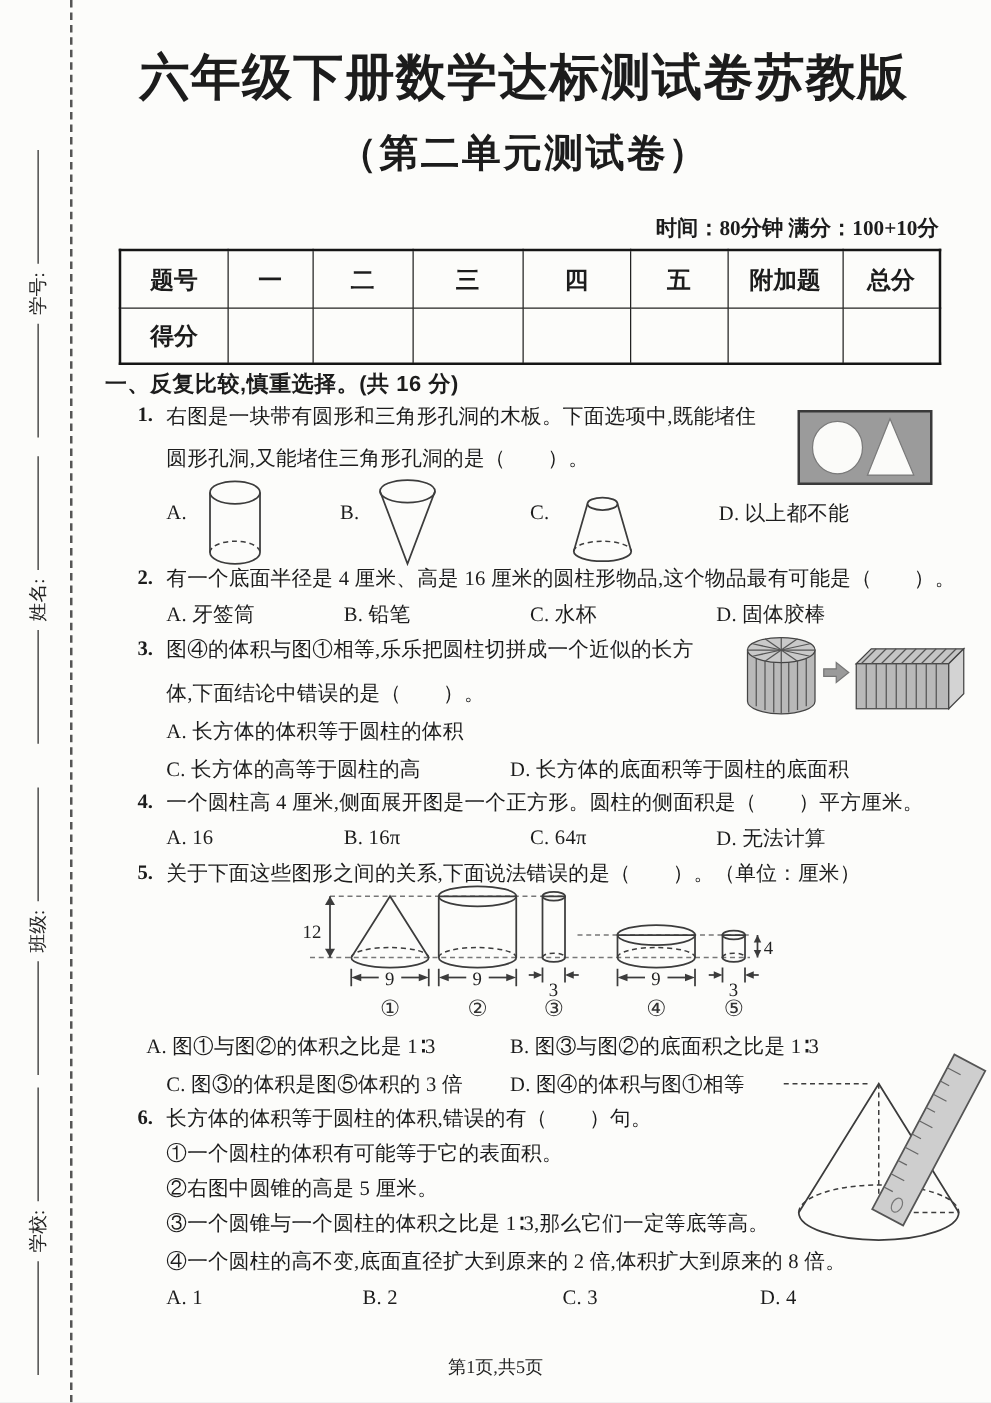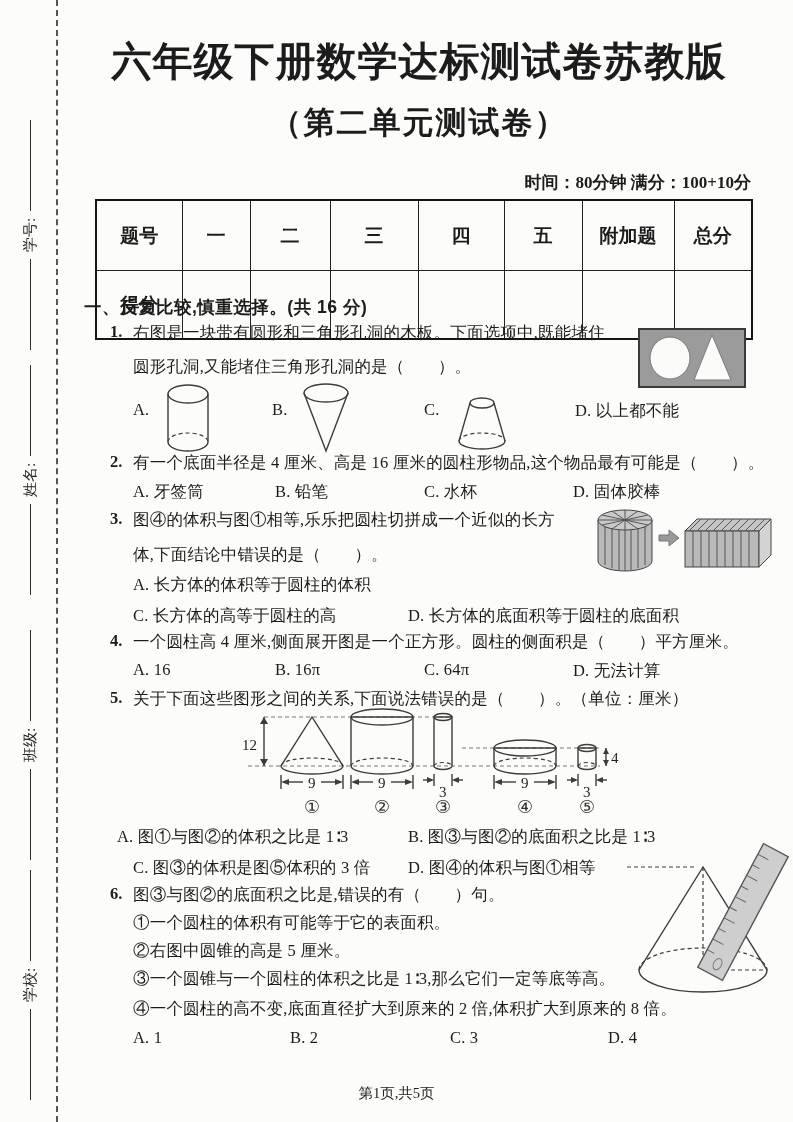--- a/index.html
+++ b/index.html
@@ -9,21 +9,21 @@
   .binding-line{position:absolute;left:56px;top:0;height:1122px;border-left:2px dashed #555;}
   .side-field{position:absolute;left:-85px;width:230px;height:22px;transform:rotate(-90deg);
               display:flex;align-items:center;gap:7px;font-size:15px;color:#222;}
   .sline{flex:1;height:0;border-bottom:1.6px solid #2a2a2a;}
   .slabel{flex:0 0 auto;}
   .title{top:34px;left:85px;width:668px;text-align:center;font-size:40px;font-weight:700;letter-spacing:1px;}
   .subtitle{top:102px;left:85px;width:668px;text-align:center;font-size:31px;font-weight:700;letter-spacing:2px;}
   .meta{top:171px;right:42px;font-size:17px;font-weight:700;}
   table.score{position:absolute;left:95px;top:199px;width:656px;border-collapse:collapse;
               border:2px solid #151515;table-layout:fixed;}
-  table.score td{border:1.4px solid #222;text-align:center;font-size:19px;font-weight:700;padding:12px;}
+  table.score td{border:1.4px solid #222;text-align:center;font-size:19px;font-weight:700;padding:0;}
   tr.hrow td{height:45px;}
   tr.srow td{height:43px;}
   .sec-head{top:295px;left:84px;font-family:"Liberation Sans","DejaVu Sans",sans-serif;
             font-weight:700;font-size:17.5px;letter-spacing:.5px;}
   .qn{font-weight:700;font-size:16.5px;}
   .qt{font-size:16.5px;letter-spacing:.2px;}
   .opt{font-size:16.5px;letter-spacing:.2px;}
   svg{overflow:visible;}
   .footer{top:1084px;left:0;width:793px;text-align:center;font-size:14.5px;color:#222;}
   .lw{stroke:#3c3c3c;stroke-width:1.4;fill:none;}
@@ -273,21 +273,21 @@
     <polygon points="366,45 363,51 369,51" fill="#3c3c3c"></polygon>
     <polygon points="366,63 363,57 369,57" fill="#3c3c3c"></polygon>
     <text x="371" y="60" class="dimtxt">4</text>
   </svg>
   <div class="abs opt" style="top:826px;left:117px;">A. 图①与图②的体积之比是 1∶3</div>
   <div class="abs opt" style="top:826px;left:408px;">B. 图③与图②的底面积之比是 1∶3</div>
   <div class="abs opt" style="top:857px;left:133px;text-align:right;">C. 图③的体积是图⑤体积的 3 倍</div>
   <div class="abs opt" style="top:857px;left:408px;">D. 图④的体积与图①相等</div>
 
   <div class="abs qn" style="top:884px;left:110px;">6.</div>
-  <div class="abs qt" style="top:884px;left:133px;">图③与图②的底面积之比是,错误的有（　　）句。</div>
+  <div class="abs qt" style="top:884px;left:133px;">长方体的体积等于圆柱的体积,错误的有（　　）句。</div>
   <div class="abs qt" style="top:912px;left:133px;">①一个圆柱的体积有可能等于它的表面积。</div>
   <div class="abs qt" style="top:940px;left:133px;">②右图中圆锥的高是 5 厘米。</div>
   <div class="abs qt" style="top:968px;left:133px;">③一个圆锥与一个圆柱的体积之比是 1∶3,那么它们一定等底等高。</div>
   <div class="abs qt" style="top:998px;left:133px;">④一个圆柱的高不变,底面直径扩大到原来的 2 倍,体积扩大到原来的 8 倍。</div>
   <svg class="abs" style="top:842px;left:625px;" width="168" height="160">
     <line x1="2" y1="25" x2="72" y2="25" class="lwd"></line>
     <path d="M78,25 L14,128 A64,22 0 0 0 142,128 Z" fill="#fcfcfa" class="lw"></path>
     <path d="M14,128 A64,22 0 0 1 142,128" class="lwd"></path>
     <line x1="78" y1="25" x2="78" y2="128" class="lwd"></line>
     <line x1="78" y1="128" x2="142" y2="128" class="lwd"></line>

